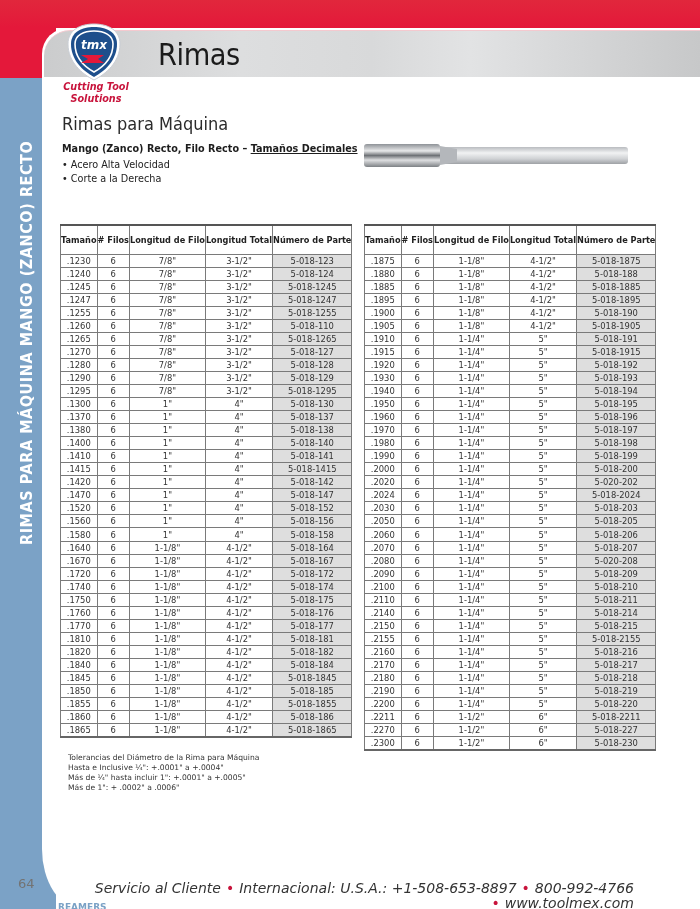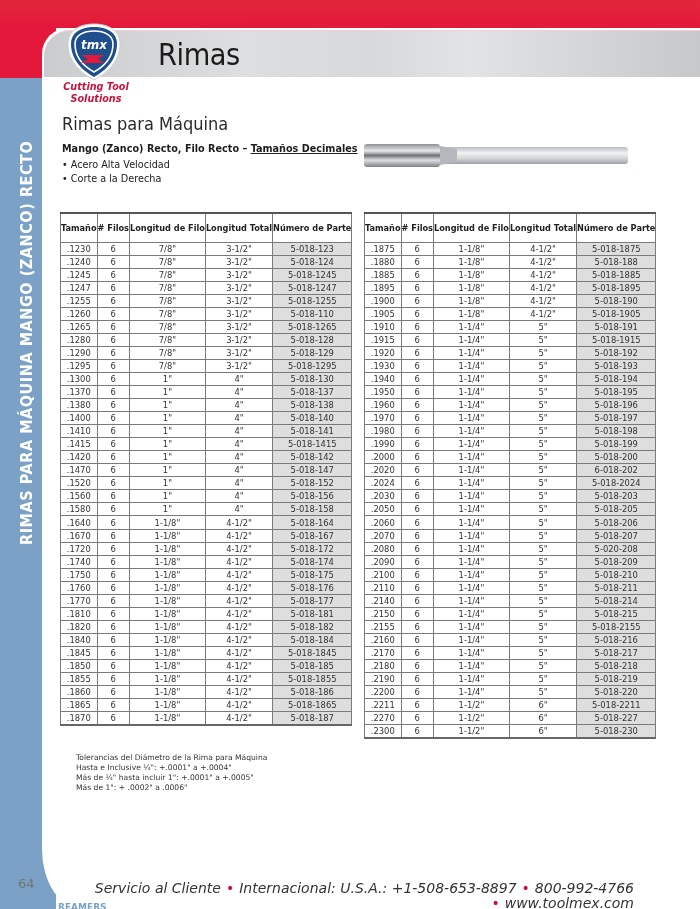--- a/index.html
+++ b/index.html
@@ -66,38 +66,38 @@
     position: absolute; left: 62px; top: 142px; font-size: 10.5px; font-weight: bold; color: #1d1d1d;
     transform: scaleX(0.92); transform-origin: left center; white-space: nowrap;
   }
   .subtitle u { text-decoration: underline; }
   .bullets { position: absolute; left: 62px; top: 157px; font-size: 10.5px; color: #222; line-height: 14px;
     transform: scaleX(0.92); transform-origin: left center; }
 
   .reamer-img { position: absolute; left: 362px; top: 143px; width: 270px; height: 26px; }
 
   table.spec {
-    position: absolute; top: 212px; border-collapse: collapse;
+    position: absolute; top: 224px; border-collapse: collapse;
     font-size: 8.4px; color: #333;
   }
   table.spec.left { left: 60px; width: 271px; }
   table.spec.right { left: 364px; width: 270px; }
   table.spec th, table.spec td {
     border: 1px solid #7a7a7a; text-align: center; padding: 0; white-space: nowrap;
   }
   table.spec th {
     height: 29px; font-weight: bold; font-size: 8.2px; color: #222;
     border-top: 2px solid #555;
   }
   table.spec td { height: 13.05px; line-height: 12px; }
   table.spec td.part { background: #dedede; }
   table.spec tr:last-child td { border-bottom: 2px solid #666; }
   col.c1 { width: 52px; } col.c2 { width: 40px; } col.c3 { width: 64px; } col.c4 { width: 58px; } col.c5 { width: 57px; }
 
-  .tolerances { position: absolute; left: 76px; top: 753px; font-size: 7.6px; color: #333; line-height: 10px; }
+  .tolerances { position: absolute; left: 68px; top: 753px; font-size: 7.6px; color: #333; line-height: 10px; }
 
   .footer-label { position: absolute; left: 58px; top: 902px; font-size: 9px; font-weight: bold; color: #7ba2c6; }
   .page-num { position: absolute; left: 18px; top: 876px; font-size: 13px; color: #737373; }
   .footer-contact {
     position: absolute; right: 66px; top: 864px; font-size: 14px; font-style: italic; font-weight: normal;
     color: #333; text-align: right; line-height: 15px; white-space: nowrap; margin-top: 17px;
   }
   .dot { color: #c8143c; font-style: normal; padding: 0 5px; }
 </style>
 </head>
@@ -216,20 +216,27 @@
         <td class="part">5-018-110</td>
       </tr>
       <tr>
         <td>.1265</td>
         <td>6</td>
         <td>7/8"</td>
         <td>3-1/2"</td>
         <td class="part">5-018-1265</td>
       </tr>
       <tr>
+        <td>.1270</td>
+        <td>6</td>
+        <td>7/8"</td>
+        <td>3-1/2"</td>
+        <td class="part">5-018-127</td>
+      </tr>
+      <tr>
         <td>.1280</td>
         <td>6</td>
         <td>7/8"</td>
         <td>3-1/2"</td>
         <td class="part">5-018-128</td>
       </tr>
       <tr>
         <td>.1290</td>
         <td>6</td>
         <td>7/8"</td>
@@ -417,27 +424,20 @@
         <td>1-1/8"</td>
         <td>4-1/2"</td>
         <td class="part">5-018-186</td>
       </tr>
       <tr>
         <td>.1865</td>
         <td>6</td>
         <td>1-1/8"</td>
         <td>4-1/2"</td>
         <td class="part">5-018-1865</td>
-      </tr>
-      <tr>
-        <td>.1870</td>
-        <td>6</td>
-        <td>1-1/8"</td>
-        <td>4-1/2"</td>
-        <td class="part">5-018-187</td>
       </tr>
     </tbody>
 </table>
 
 <table class="spec right">
   <colgroup>
       <col class="c1">
       <col class="c2">
       <col class="c3">
       <col class="c4">
@@ -570,21 +570,21 @@
         <td>6</td>
         <td>1-1/4"</td>
         <td>5"</td>
         <td class="part">5-018-200</td>
       </tr>
       <tr>
         <td>.2020</td>
         <td>6</td>
         <td>1-1/4"</td>
         <td>5"</td>
-        <td class="part">6-018-202</td>
+        <td class="part">5-020-202</td>
       </tr>
       <tr>
         <td>.2024</td>
         <td>6</td>
         <td>1-1/4"</td>
         <td>5"</td>
         <td class="part">5-018-2024</td>
       </tr>
       <tr>
         <td>.2030</td>

